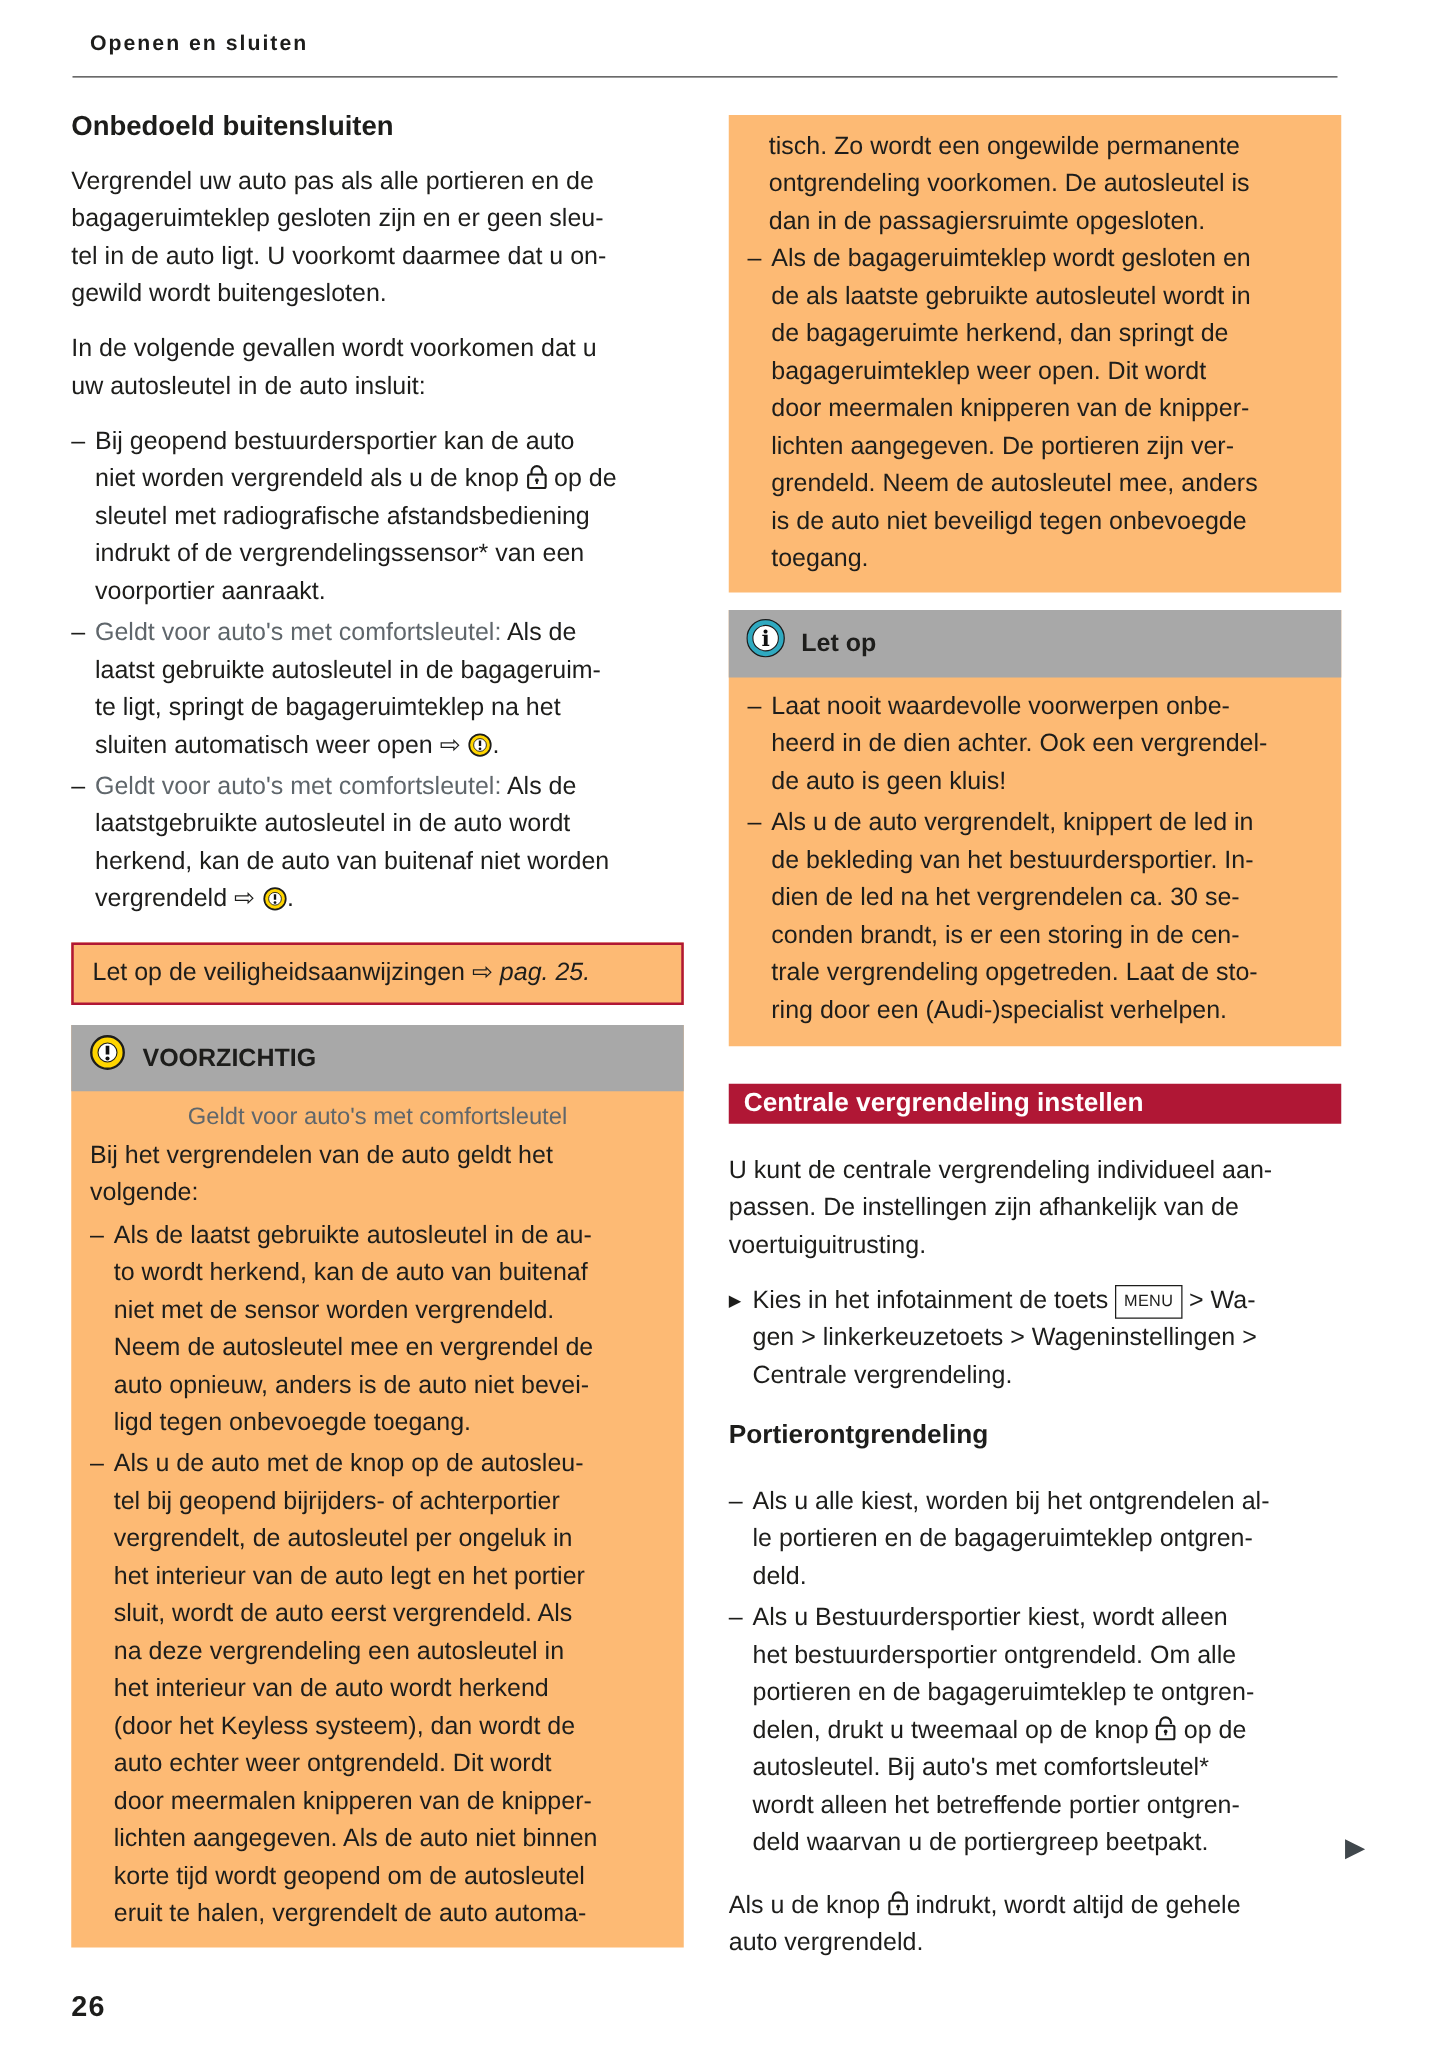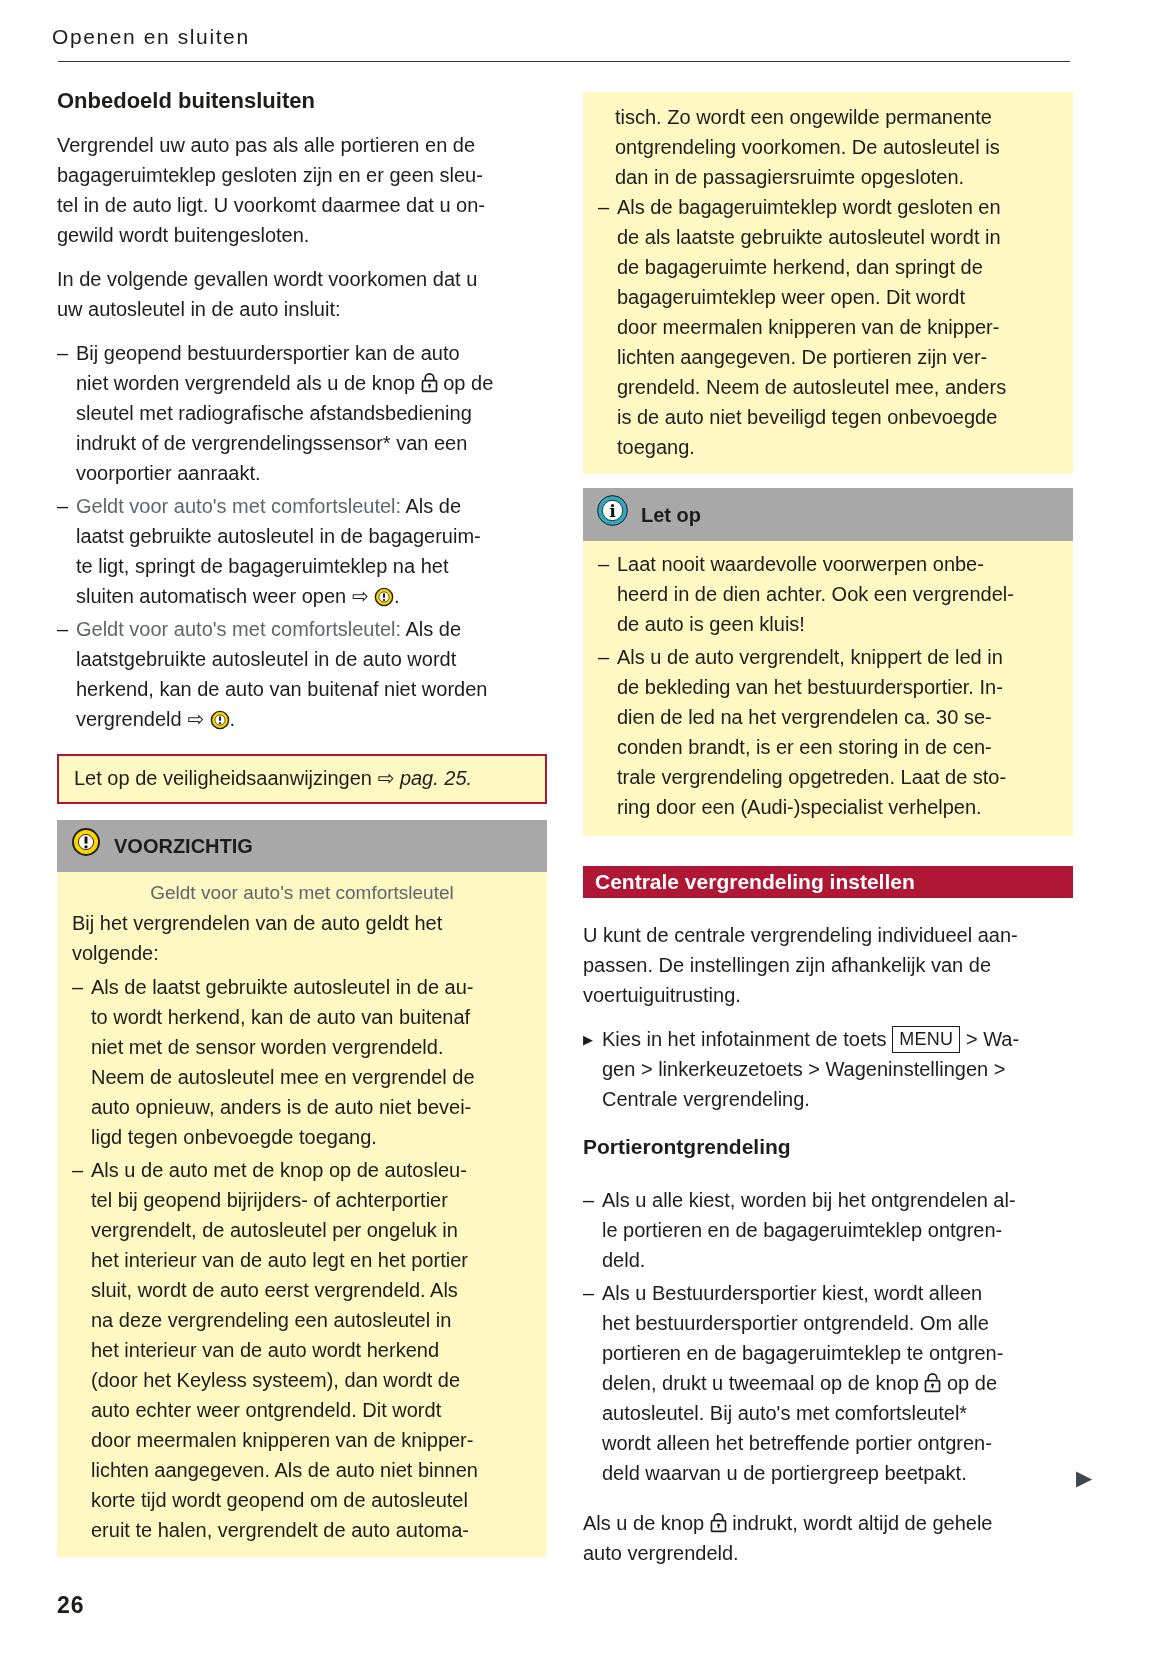--- a/index.html
+++ b/index.html
@@ -1,48 +1,48 @@
 <!DOCTYPE html>
 <html><head>
 <meta charset="utf-8">
 <style>
   html,body{margin:0;padding:0;background:#ffffff;}
   body{width:1165px;height:1653px;position:relative;font-family:"Liberation Sans","DejaVu Sans",sans-serif;color:#1d1d1b;}
   .page{position:absolute;inset:0;background:#fff;overflow:hidden;}
-  .h1{position:absolute;left:52px;top:25px;font-size:21px;font-weight:400;letter-spacing:1.6px;}
+  .h1{position:absolute;left:72px;top:25px;font-size:17px;font-weight:700;letter-spacing:1.6px;}
   .rule{position:absolute;left:58px;top:61px;width:1012px;height:1px;background:#3a3a3a;}
   .col{position:absolute;width:490px;font-size:20px;line-height:30px;}
   .col-left{left:57px;top:88px;}
   .col-right{left:583px;top:92px;}
   h2{font-size:22px;font-weight:700;margin:0 0 16px 0;line-height:26px;}
   h3{font-size:21px;font-weight:700;margin:8px 0 25px 0;line-height:26px;}
   p.runs{margin:0 0 14px 0;white-space:nowrap;}
   .runs .i{font-style:italic;}
   .gray{color:#5f666b;text-align:center;}
   .small{font-size:19px;line-height:26px;}
   .list{margin:0 0 20px 0;}
   .li{display:flex;white-space:nowrap;}
   .li + .li{margin-top:3px;}
   .dash{flex:0 0 19px;}
   .li-body{flex:1 1 auto;}
   .step .dash{font-size:13px;padding-top:1px;}
-  .box{background:#fef9c3;margin:0 0 16px 0;}
+  .box{background:#fdba74;margin:0 0 16px 0;}
   .box-head{background:#a8a8a8;display:flex;align-items:center;gap:13px;padding:7px 14px;font-size:20px;font-weight:700;}
   .box-body{padding:6px 15px 12px 15px;}
   .box .list{margin:0;}
   .attention{border:2px solid #b01735;}
   .attention .box-body{padding:7px 15px 9px 15px;white-space:nowrap;}
   .caution-sub{margin:2px 0 2px 0;}
   .caution .box-body p.runs{margin:0 0 4px 0;}
   .cont-box{padding:10px 15px 12px 15px;margin-bottom:14px;}
   .cont-box p.runs{margin:0 0 0 17px;}
   .cont-box .list{margin:0;}
   .note .box-body{padding:8px 15px 14px 15px;}
   .red-head{background:#b01735;color:#ffffff;font-weight:700;font-size:21px;line-height:32px;height:32px;padding:0 0 0 12px;margin:30px 0 22px 0;white-space:nowrap;}
-  .kbd{display:inline-block;border:1.6px solid #1d1d1b;padding:0 6px 1px 6px;line-height:24px;font-size:18px;letter-spacing:.3px;background:#fff;vertical-align:1px;}
+  .kbd{display:inline-block;border:1.6px solid #1d1d1b;padding:0 6px 1px 6px;line-height:24px;font-size:13px;letter-spacing:.3px;background:#fff;vertical-align:1px;}
   .ic{vertical-align:-3px;}
   .ic-warn{vertical-align:-4px;}
   .page-num{position:absolute;left:57px;top:1592px;font-size:23px;font-weight:700;letter-spacing:1px;}
   .cont-arrow{position:absolute;left:1076px;top:1466px;font-size:21px;color:#40474c;}
 </style>
 </head>
 <body>
 
 <div class="page">
 

